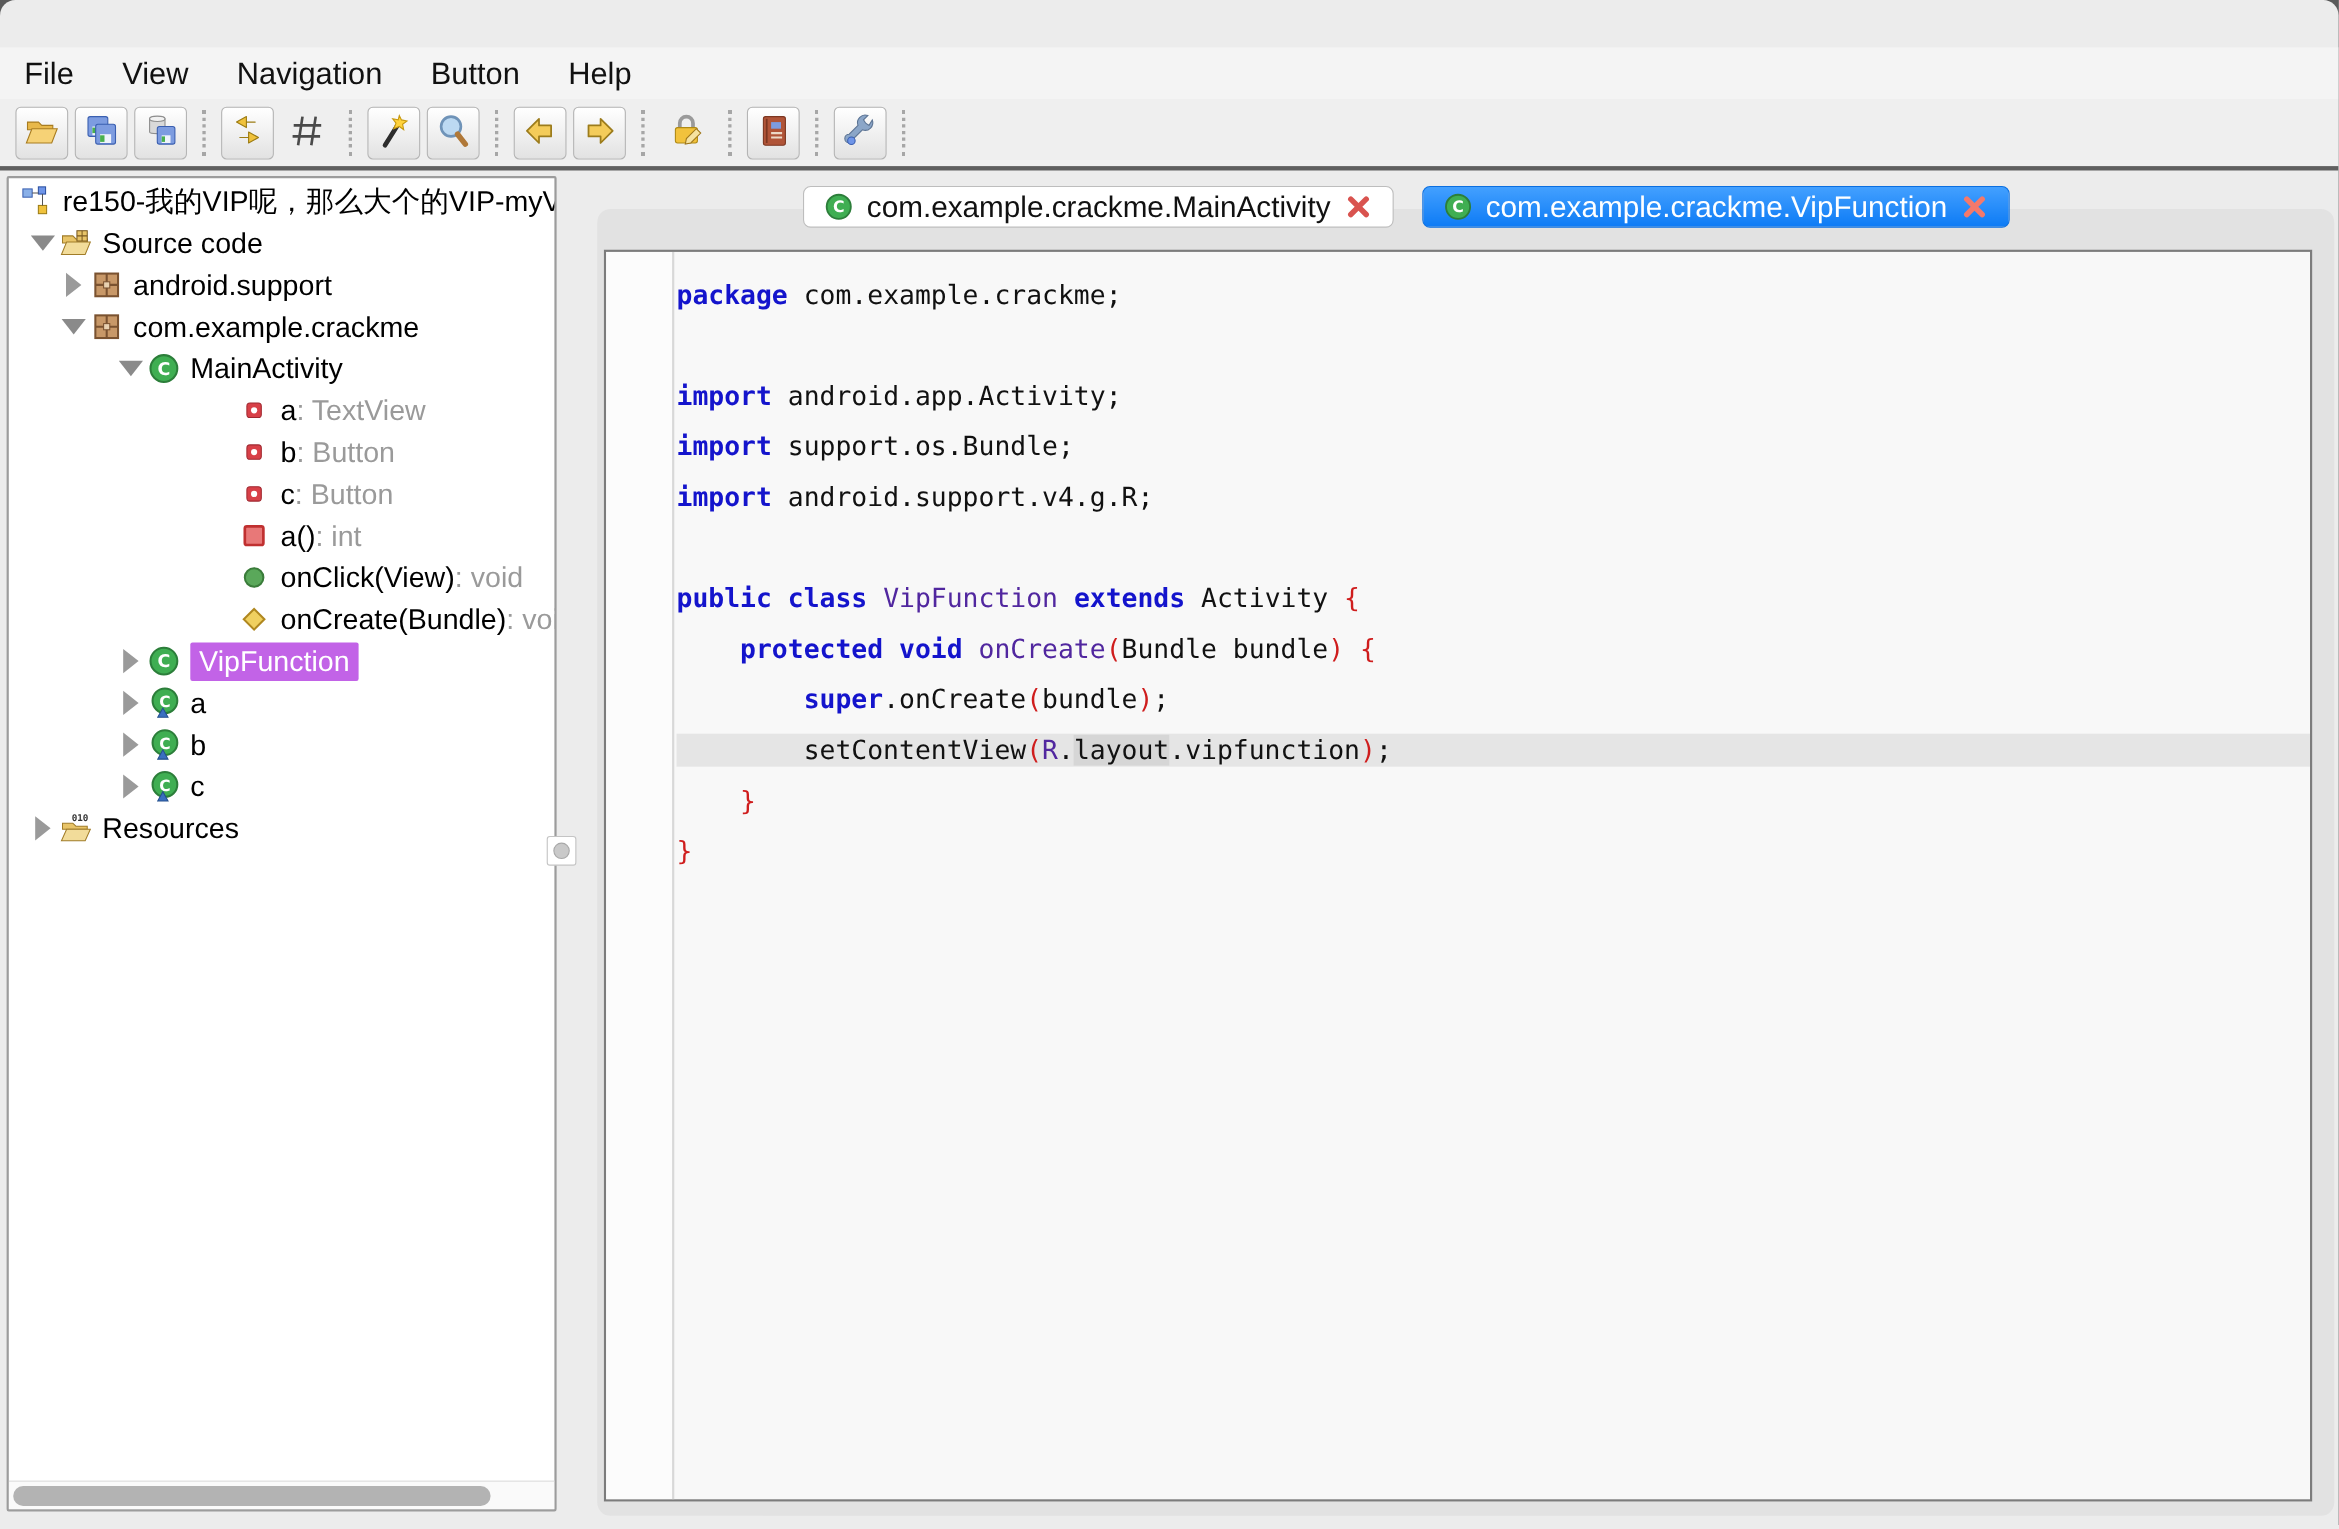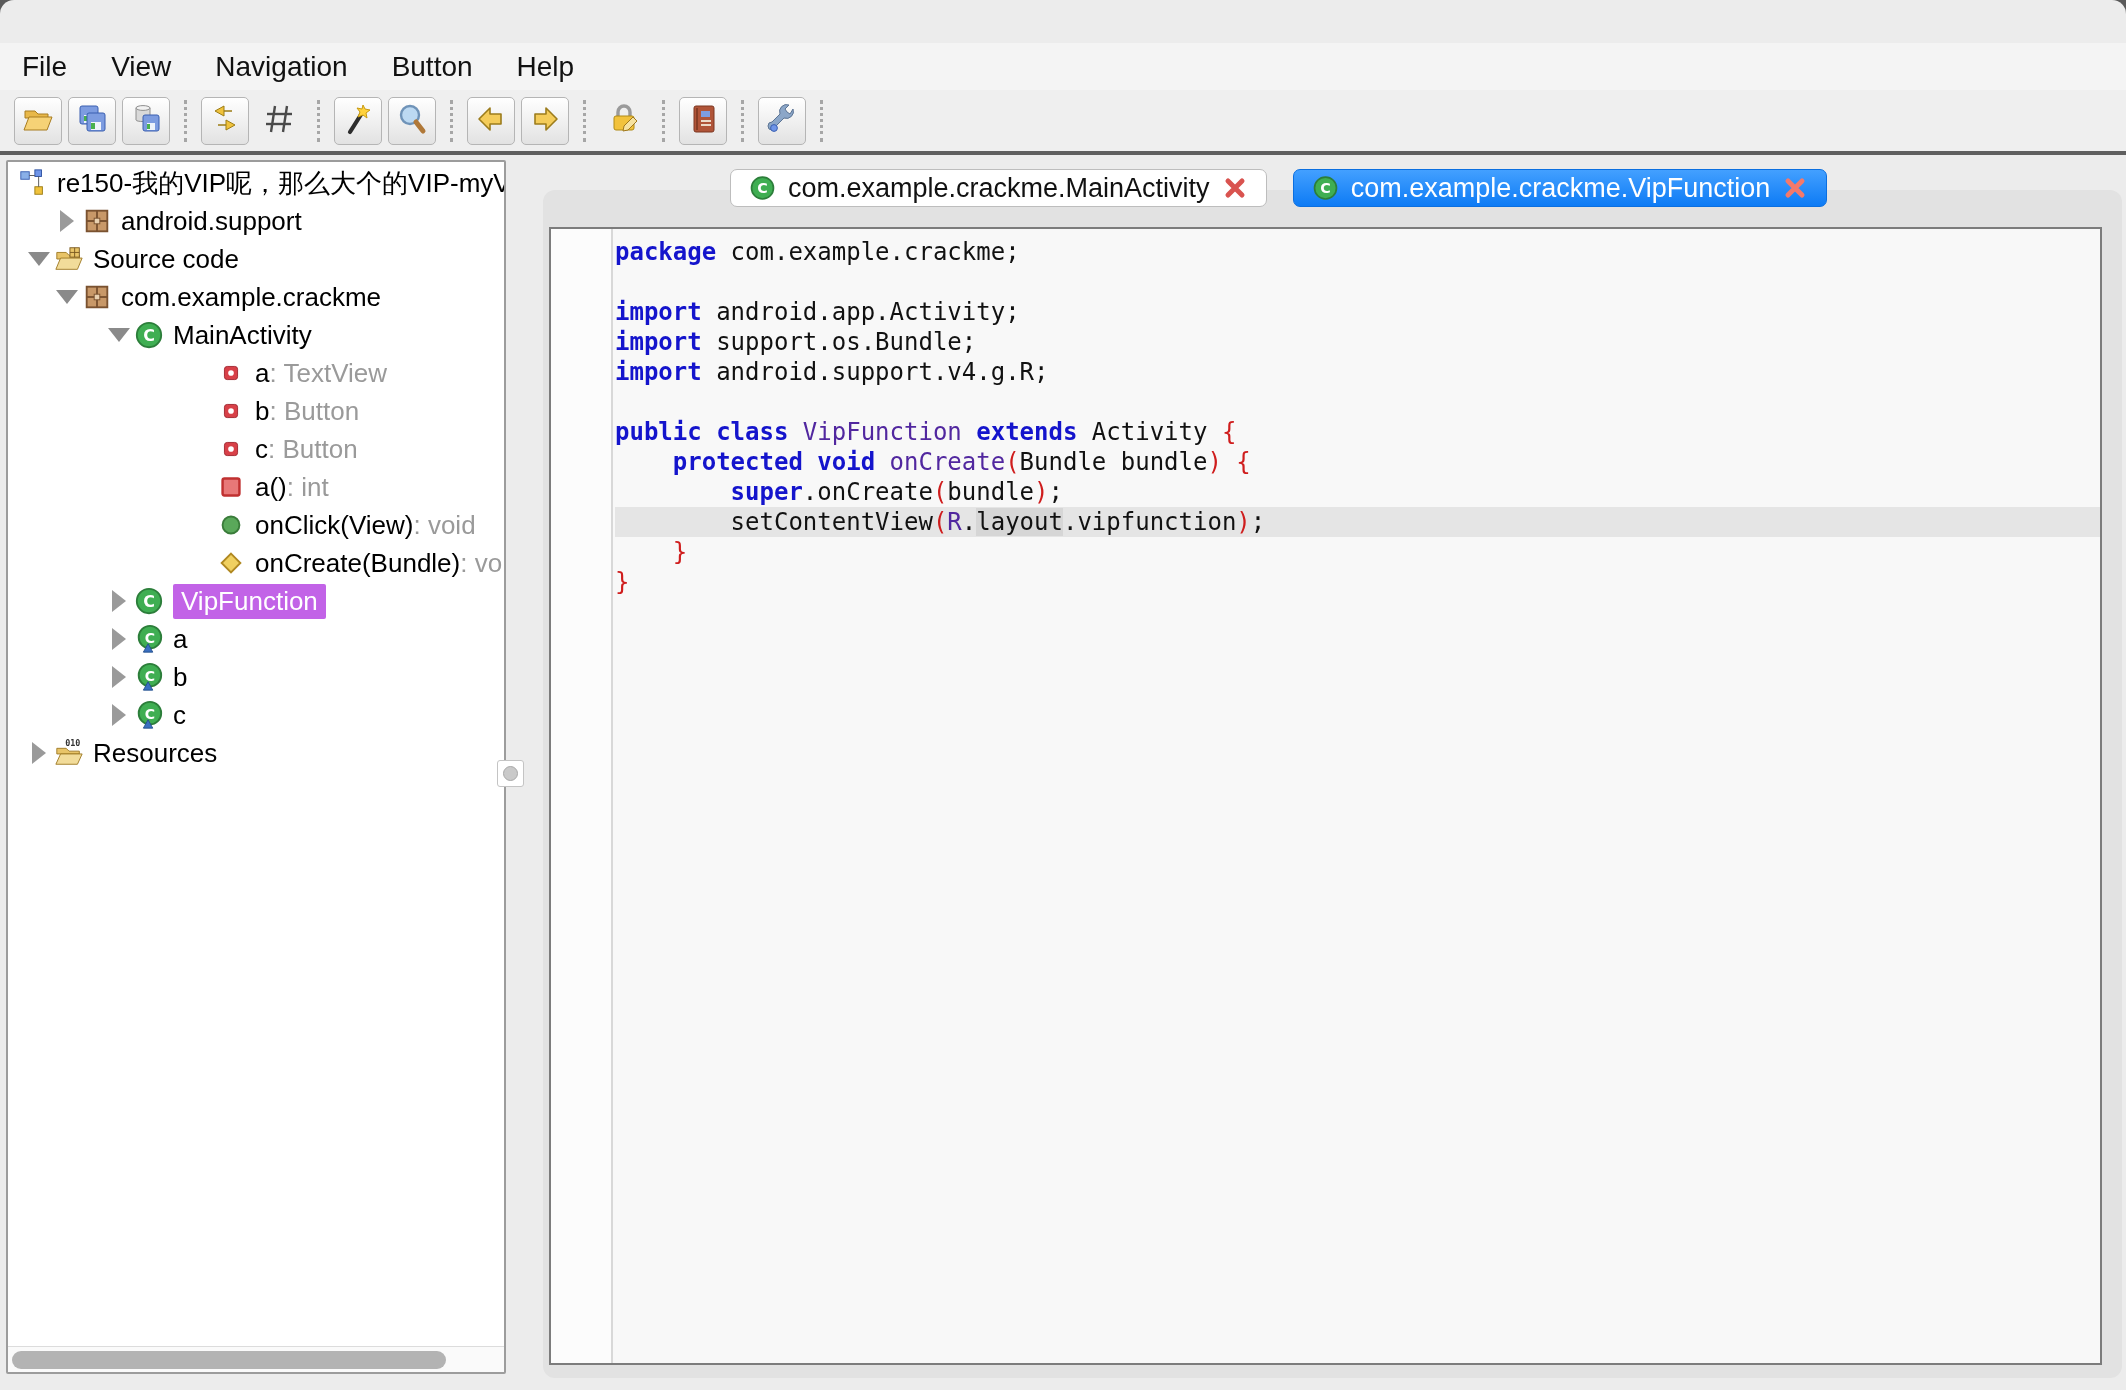--- a/index.html
+++ b/index.html
@@ -70,21 +70,21 @@
 
   
   .tabpane { position:absolute; left:543px; top:190px; width:1579px; height:1188px;
              background:#e2e2e2; border-radius:12px; }
   .editor { position:absolute; left:549px; top:227px; width:1553px; height:1138px;
             background:#f8f8f8; border:2px solid #7c7c7c; overflow:hidden; }
   .gutter { position:absolute; left:0; top:0; bottom:0; width:62px; background:#fcfcfc;
             border-right:2px solid #d8d8d8; }
   .code { position:absolute; left:64px; top:8px; right:0;
           font-family:"DejaVu Sans Mono", monospace; font-size:24px; line-height:30px; color:#111; }
-  .line { height:30px; white-space:pre; }
+  .line { height:30px; white-space:pre;margin-top:16px; }
   .line.hl { background:#e5e5e5; }
   .kw { color:#1414cc; font-weight:bold; }
   .id { color:#51279f; }
   .br { color:#cf1d1d; }
   .pl { color:#111; }
   .sel { background:#d6d6d6; }
 
   
   .tabs { position:absolute; left:730px; top:169px; display:flex; gap:26px; }
   .tab { height:38px; display:inline-flex; align-items:center; gap:12px; padding:0 18px;
@@ -229,50 +229,50 @@
           <span class="t-ico">
             <svg viewBox="0 0 32 32">
               <rect x="3" y="4" width="9" height="8" fill="#8ab0e8" stroke="#3a5fb0"></rect>
               <rect x="18" y="2" width="7" height="7" fill="#6f95e8" stroke="#2a4fa0"></rect>
               <rect x="18" y="20" width="8" height="8" fill="#f0c23c" stroke="#9c7c14"></rect>
               <path d="M12 8h6M22 9v11" stroke="#555" fill="none"></path>
             </svg>
           </span>
           <span class="tree-label">re150-我的VIP呢，那么大个的VIP-myVIP.apk</span>
         </div>
-        <div class="row lvl2">
-          <span class="arrow">
-            <span class="tri-right"></span>
-          </span>
-          <span class="t-ico">
-            <svg viewBox="0 0 32 32">
-              <rect x="5" y="5" width="22" height="22" fill="#c89868" stroke="#7a5230" stroke-width="2"></rect>
-              <line x1="16" y1="5" x2="16" y2="27" stroke="#7a5230" stroke-width="2"></line>
-              <line x1="5" y1="16" x2="27" y2="16" stroke="#7a5230" stroke-width="2"></line>
-              <rect x="13" y="13" width="6" height="6" fill="#e8d0b0" stroke="#7a5230"></rect>
-            </svg>
-          </span>
-          <span class="tree-label">android.support</span>
-        </div>
         <div class="row lvl1">
           <span class="arrow">
             <span class="tri-down"></span>
           </span>
           <span class="t-ico">
             <svg viewBox="0 0 32 32">
               <path d="M3 9h10l3 3h11v4H3z" fill="#e8c468" stroke="#a07c28"></path>
               <path d="M2 27l5-12h23l-5 12z" fill="#f2dc9a" stroke="#a07c28"></path>
               <g stroke="#7a5a20" fill="none">
                 <rect x="17" y="4" width="10" height="10" fill="#e8c468"></rect>
                 <line x1="22" y1="4" x2="22" y2="14"></line>
                 <line x1="17" y1="9" x2="27" y2="9"></line>
               </g>
             </svg>
           </span>
           <span class="tree-label">Source code</span>
+        </div>
+        <div class="row lvl2">
+          <span class="arrow">
+            <span class="tri-right"></span>
+          </span>
+          <span class="t-ico">
+            <svg viewBox="0 0 32 32">
+              <rect x="5" y="5" width="22" height="22" fill="#c89868" stroke="#7a5230" stroke-width="2"></rect>
+              <line x1="16" y1="5" x2="16" y2="27" stroke="#7a5230" stroke-width="2"></line>
+              <line x1="5" y1="16" x2="27" y2="16" stroke="#7a5230" stroke-width="2"></line>
+              <rect x="13" y="13" width="6" height="6" fill="#e8d0b0" stroke="#7a5230"></rect>
+            </svg>
+          </span>
+          <span class="tree-label">android.support</span>
         </div>
         <div class="row lvl2">
           <span class="arrow">
             <span class="tri-down"></span>
           </span>
           <span class="t-ico">
             <svg viewBox="0 0 32 32">
               <rect x="5" y="5" width="22" height="22" fill="#c89868" stroke="#7a5230" stroke-width="2"></rect>
               <line x1="16" y1="5" x2="16" y2="27" stroke="#7a5230" stroke-width="2"></line>
               <line x1="5" y1="16" x2="27" y2="16" stroke="#7a5230" stroke-width="2"></line>

